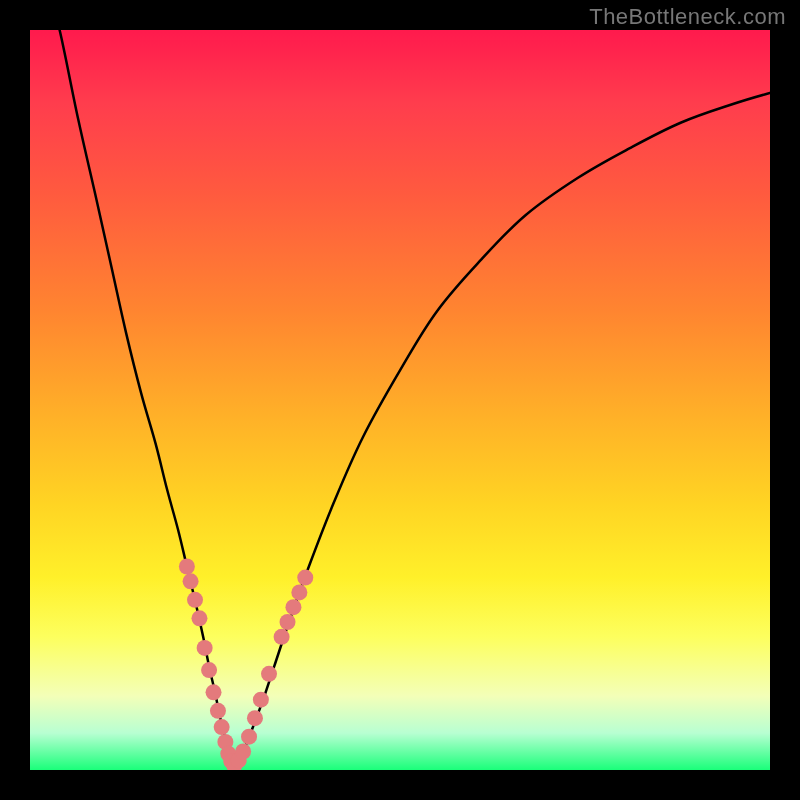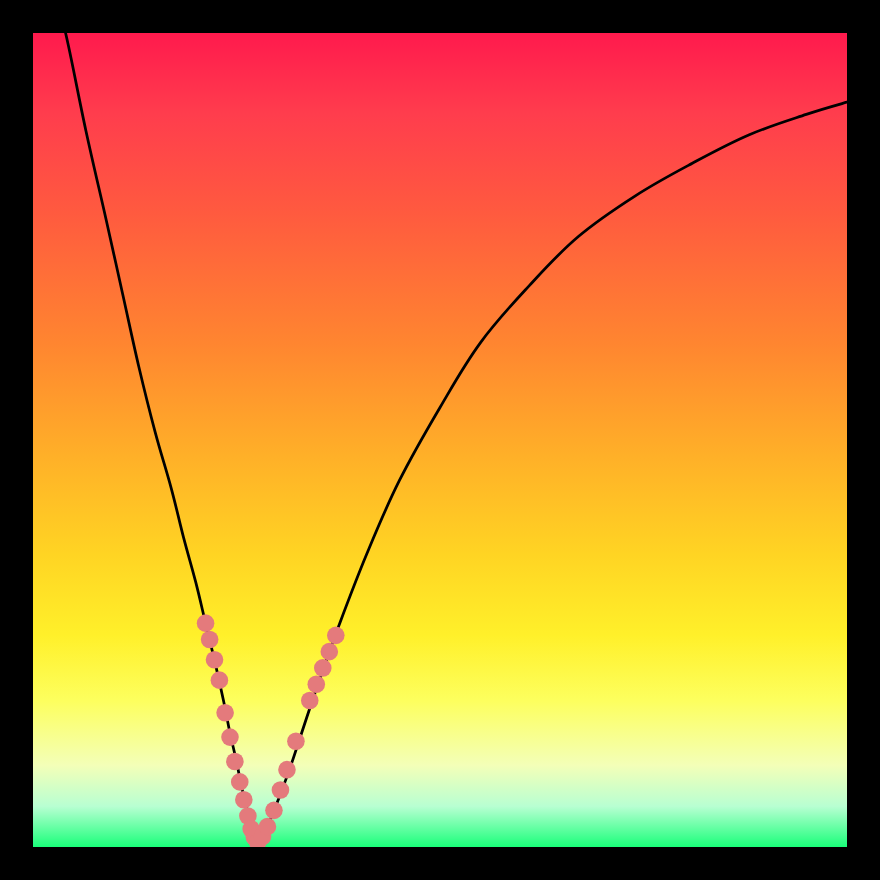--- a/index.html
+++ b/index.html
@@ -90,13 +90,14 @@
           <circle cx="230.88" cy="669.70" r="8" fill="#e47a7c"></circle>
           <circle cx="239.02" cy="643.80" r="8" fill="#e47a7c"></circle>
           <circle cx="251.60" cy="606.80" r="8" fill="#e47a7c"></circle>
           <circle cx="257.52" cy="592.00" r="8" fill="#e47a7c"></circle>
           <circle cx="263.44" cy="577.20" r="8" fill="#e47a7c"></circle>
           <circle cx="269.36" cy="562.40" r="8" fill="#e47a7c"></circle>
           <circle cx="275.28" cy="547.60" r="8" fill="#e47a7c"></circle>
         </g>
     </svg>
   </div>
+  <div class="watermark">TheBottleneck.com</div>
 </div>
 
 </body></html>

